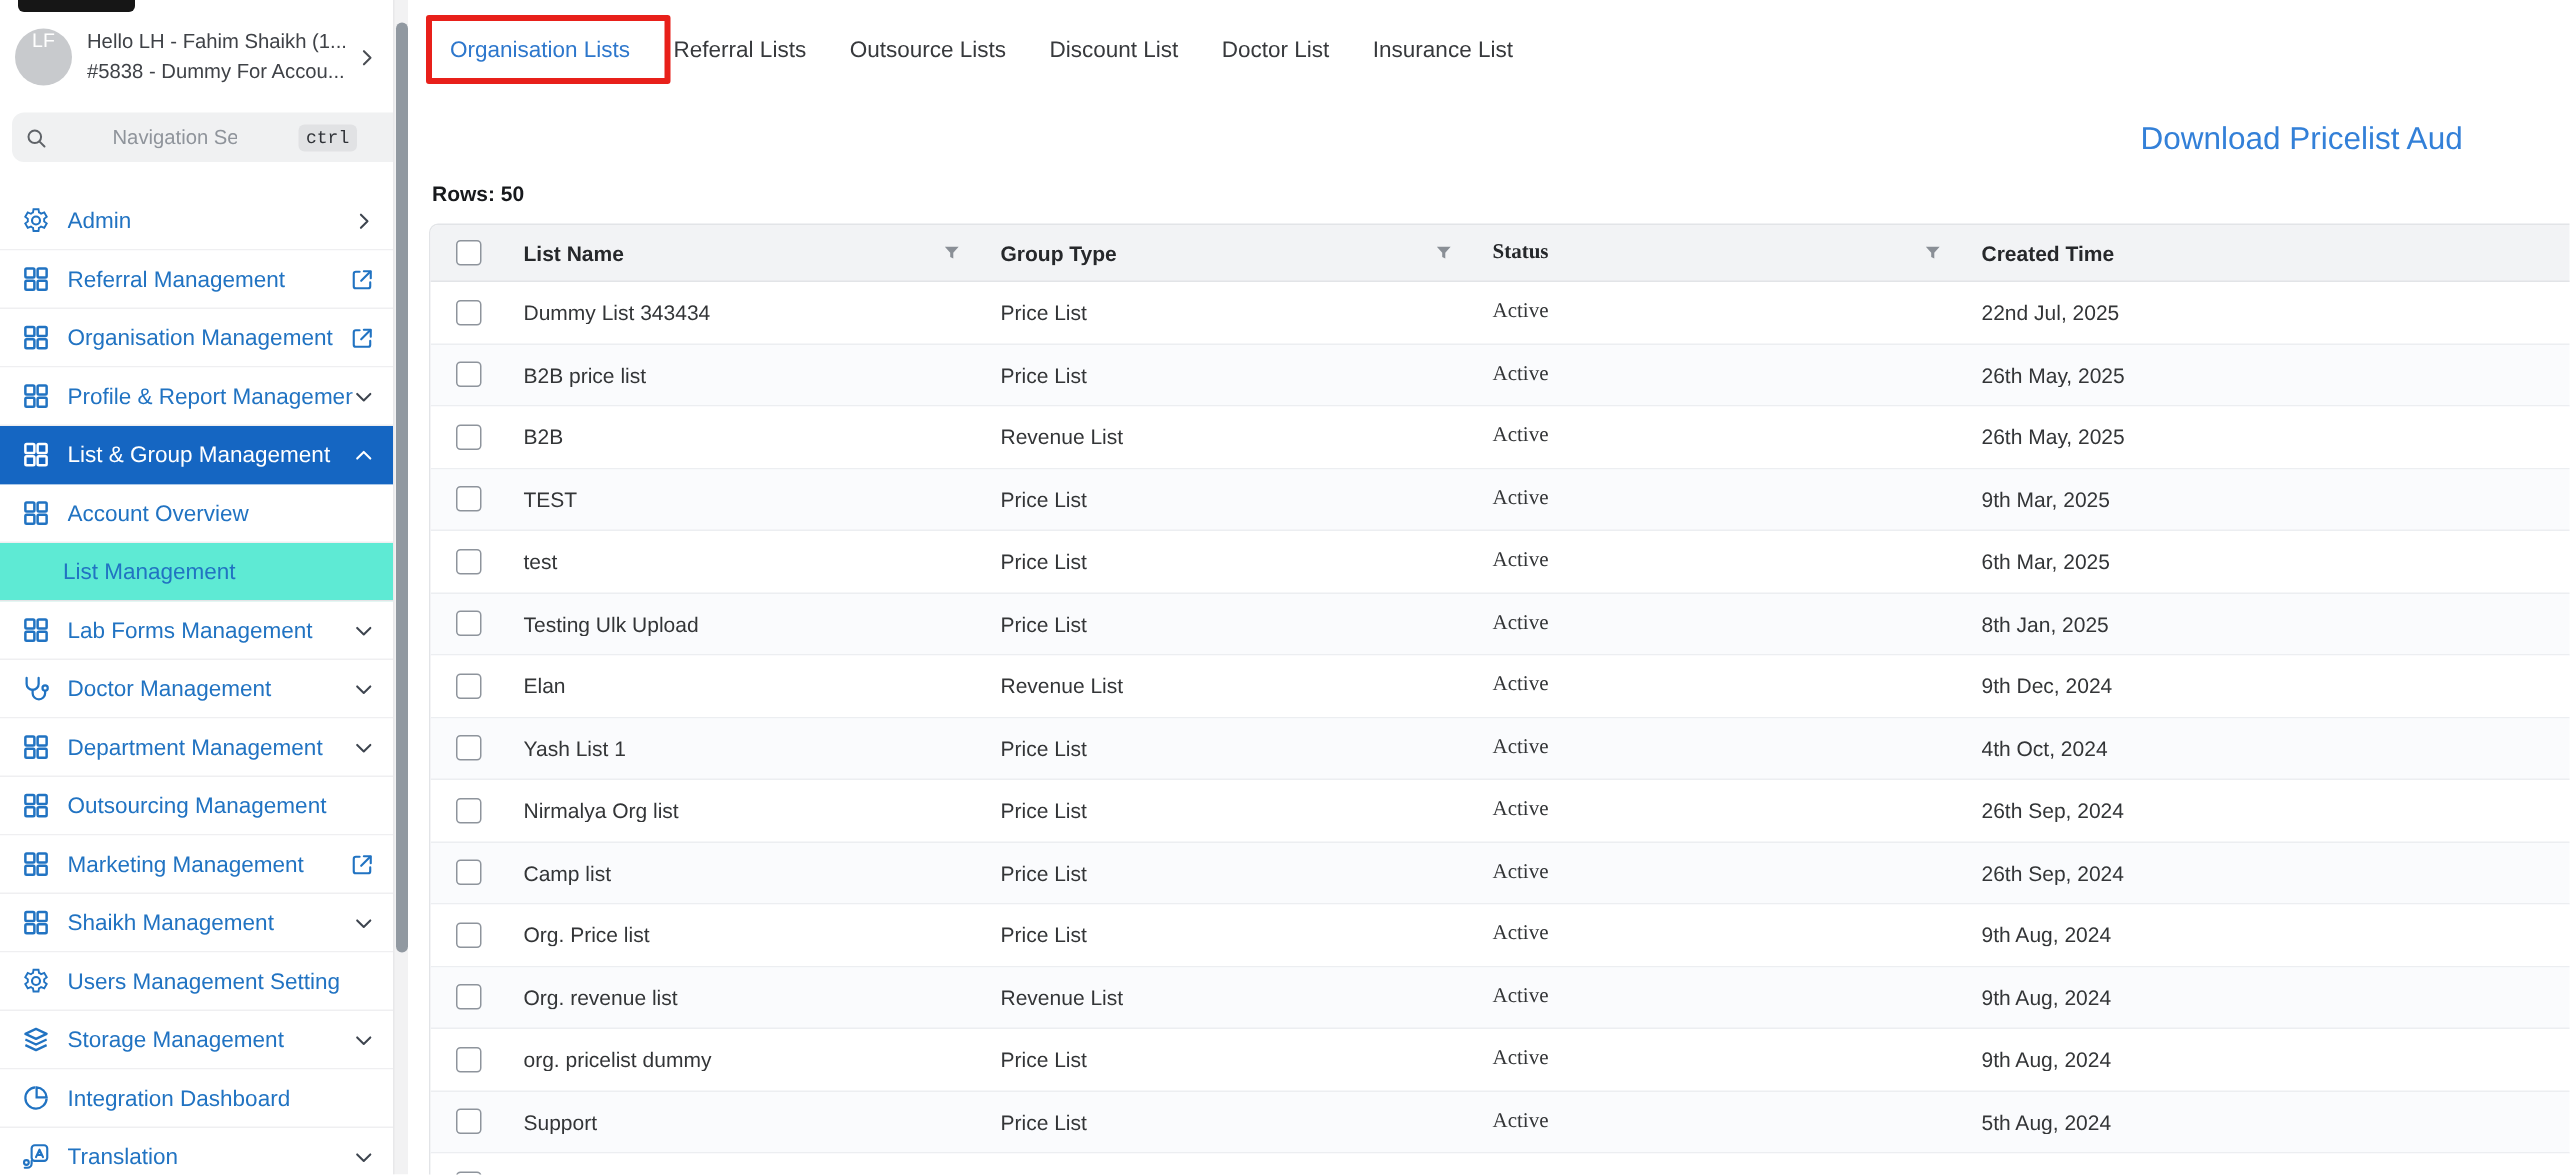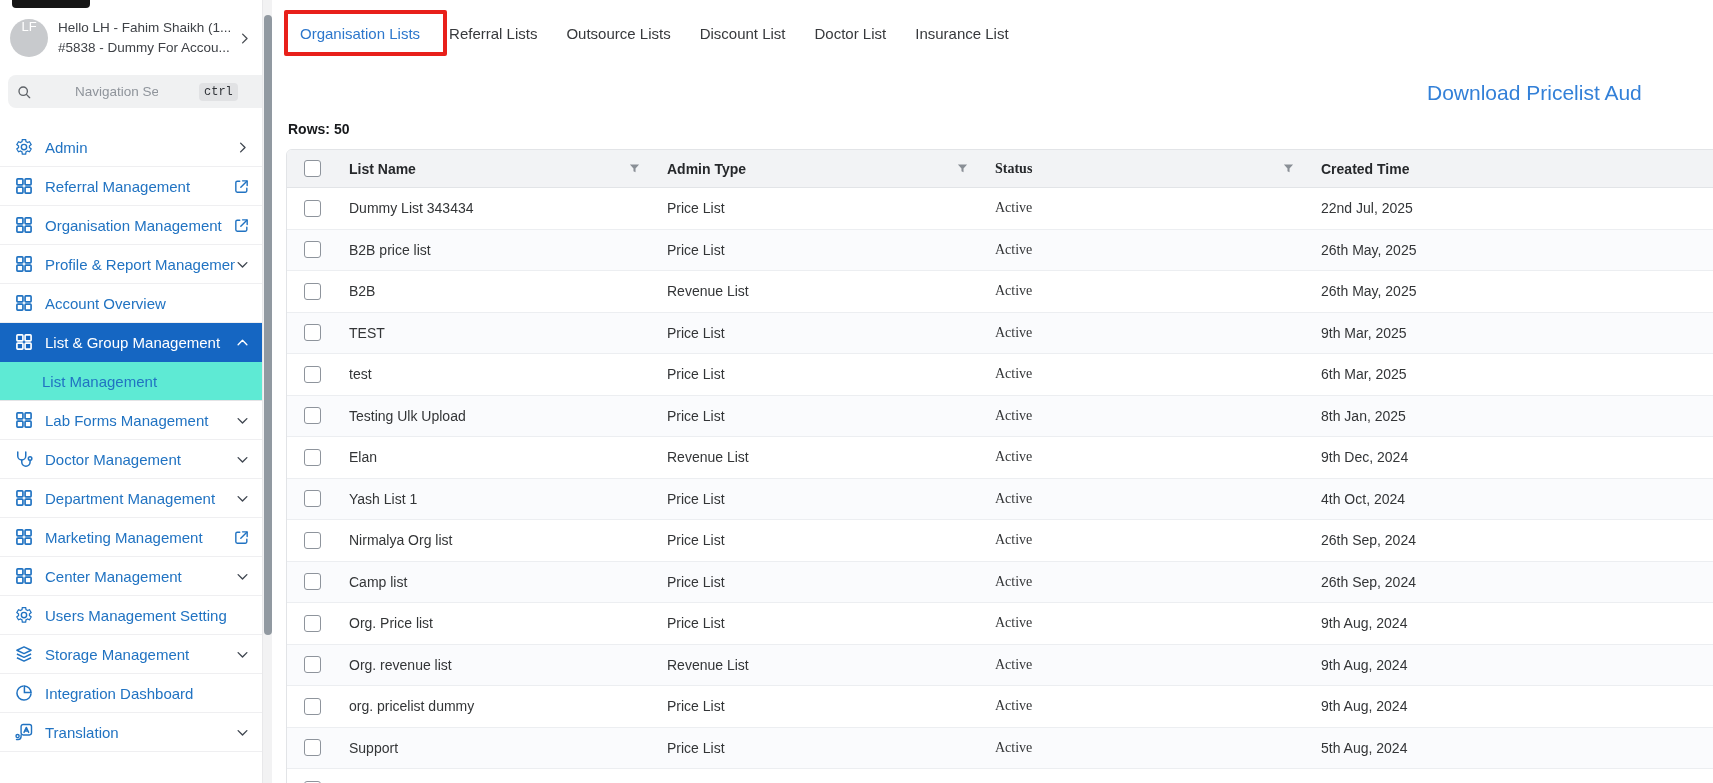--- a/index.html
+++ b/index.html
@@ -155,47 +155,47 @@
             <rect x="13.3" y="13.3" width="7.2" height="7.2" rx="1"></rect>
           </svg>
         </span>
     <span class="s-label">Profile &amp; Report Management</span>
     <span class="s-trailing">
           <svg viewBox="0 0 24 24" fill="none" stroke="currentColor" stroke-width="2.2" stroke-linecap="round" stroke-linejoin="round">
             <path d="M5 9l7 7 7-7"></path>
           </svg>
         </span>
   </div>
+      <div class="menu-item selected">
+    <span class="s-icon">
+          <svg viewBox="0 0 24 24" fill="none" stroke="currentColor" stroke-width="2">
+            <rect x="3.5" y="3.5" width="7.2" height="7.2" rx="1"></rect>
+            <rect x="13.3" y="3.5" width="7.2" height="7.2" rx="1"></rect>
+            <rect x="3.5" y="13.3" width="7.2" height="7.2" rx="1"></rect>
+            <rect x="13.3" y="13.3" width="7.2" height="7.2" rx="1"></rect>
+          </svg>
+        </span>
+    <span class="s-label">List &amp; Group Management</span>
+    <span class="s-trailing">
+          <svg viewBox="0 0 24 24" fill="none" stroke="currentColor" stroke-width="2.2" stroke-linecap="round" stroke-linejoin="round">
+            <path d="M5 15.5l7-7 7 7"></path>
+          </svg>
+        </span>
+  </div>
       <div class="menu-item">
     <span class="s-icon">
           <svg viewBox="0 0 24 24" fill="none" stroke="currentColor" stroke-width="2">
             <rect x="3.5" y="3.5" width="7.2" height="7.2" rx="1"></rect>
             <rect x="13.3" y="3.5" width="7.2" height="7.2" rx="1"></rect>
             <rect x="3.5" y="13.3" width="7.2" height="7.2" rx="1"></rect>
             <rect x="13.3" y="13.3" width="7.2" height="7.2" rx="1"></rect>
           </svg>
         </span>
     <span class="s-label">Account Overview</span>
 
-  </div>
-      <div class="menu-item selected">
-    <span class="s-icon">
-          <svg viewBox="0 0 24 24" fill="none" stroke="currentColor" stroke-width="2">
-            <rect x="3.5" y="3.5" width="7.2" height="7.2" rx="1"></rect>
-            <rect x="13.3" y="3.5" width="7.2" height="7.2" rx="1"></rect>
-            <rect x="3.5" y="13.3" width="7.2" height="7.2" rx="1"></rect>
-            <rect x="13.3" y="13.3" width="7.2" height="7.2" rx="1"></rect>
-          </svg>
-        </span>
-    <span class="s-label">List &amp; Group Management</span>
-    <span class="s-trailing">
-          <svg viewBox="0 0 24 24" fill="none" stroke="currentColor" stroke-width="2.2" stroke-linecap="round" stroke-linejoin="round">
-            <path d="M5 15.5l7-7 7 7"></path>
-          </svg>
-        </span>
   </div>
       <div class="menu-item sub">
 
     <span class="s-label">List Management</span>
 
   </div>
       <div class="menu-item">
     <span class="s-icon">
           <svg viewBox="0 0 24 24" fill="none" stroke="currentColor" stroke-width="2">
             <rect x="3.5" y="3.5" width="7.2" height="7.2" rx="1"></rect>
@@ -234,20 +234,32 @@
             <rect x="3.5" y="13.3" width="7.2" height="7.2" rx="1"></rect>
             <rect x="13.3" y="13.3" width="7.2" height="7.2" rx="1"></rect>
           </svg>
         </span>
     <span class="s-label">Department Management</span>
     <span class="s-trailing">
           <svg viewBox="0 0 24 24" fill="none" stroke="currentColor" stroke-width="2.2" stroke-linecap="round" stroke-linejoin="round">
             <path d="M5 9l7 7 7-7"></path>
           </svg>
         </span>
+  </div>
+      <div class="menu-item">
+    <span class="s-icon">
+          <svg viewBox="0 0 24 24" fill="none" stroke="currentColor" stroke-width="2">
+            <rect x="3.5" y="3.5" width="7.2" height="7.2" rx="1"></rect>
+            <rect x="13.3" y="3.5" width="7.2" height="7.2" rx="1"></rect>
+            <rect x="3.5" y="13.3" width="7.2" height="7.2" rx="1"></rect>
+            <rect x="13.3" y="13.3" width="7.2" height="7.2" rx="1"></rect>
+          </svg>
+        </span>
+    <span class="s-label">Outsourcing Management</span>
+
   </div>
       <div class="menu-item">
     <span class="s-icon">
           <svg viewBox="0 0 24 24" fill="none" stroke="currentColor" stroke-width="2">
             <rect x="3.5" y="3.5" width="7.2" height="7.2" rx="1"></rect>
             <rect x="13.3" y="3.5" width="7.2" height="7.2" rx="1"></rect>
             <rect x="3.5" y="13.3" width="7.2" height="7.2" rx="1"></rect>
             <rect x="13.3" y="13.3" width="7.2" height="7.2" rx="1"></rect>
           </svg>
         </span>
@@ -262,21 +274,21 @@
   </div>
       <div class="menu-item">
     <span class="s-icon">
           <svg viewBox="0 0 24 24" fill="none" stroke="currentColor" stroke-width="2">
             <rect x="3.5" y="3.5" width="7.2" height="7.2" rx="1"></rect>
             <rect x="13.3" y="3.5" width="7.2" height="7.2" rx="1"></rect>
             <rect x="3.5" y="13.3" width="7.2" height="7.2" rx="1"></rect>
             <rect x="13.3" y="13.3" width="7.2" height="7.2" rx="1"></rect>
           </svg>
         </span>
-    <span class="s-label">Center Management</span>
+    <span class="s-label">Shaikh Management</span>
     <span class="s-trailing">
           <svg viewBox="0 0 24 24" fill="none" stroke="currentColor" stroke-width="2.2" stroke-linecap="round" stroke-linejoin="round">
             <path d="M5 9l7 7 7-7"></path>
           </svg>
         </span>
   </div>
       <div class="menu-item">
     <span class="s-icon">
           <svg viewBox="0 0 24 24" fill="none" stroke="currentColor">
             <circle cx="12" cy="12" r="3.2" stroke-width="1.7"></circle>
@@ -354,21 +366,21 @@
       </div>
     <div class="cell col-name">
     <span>List Name</span>
     <span class="filter">
             <svg viewBox="0 0 24 24" fill="currentColor">
               <path d="M3.5 4.5h17l-6.6 7.6v6.9l-3.8-1.9v-5z"></path>
             </svg>
           </span>
   </div>
         <div class="cell col-type">
-    <span>Admin Type</span>
+    <span>Group Type</span>
     <span class="filter">
             <svg viewBox="0 0 24 24" fill="currentColor">
               <path d="M3.5 4.5h17l-6.6 7.6v6.9l-3.8-1.9v-5z"></path>
             </svg>
           </span>
   </div>
         <div class="cell col-status">
     <span>Status</span>
     <span class="filter">
             <svg viewBox="0 0 24 24" fill="currentColor">

